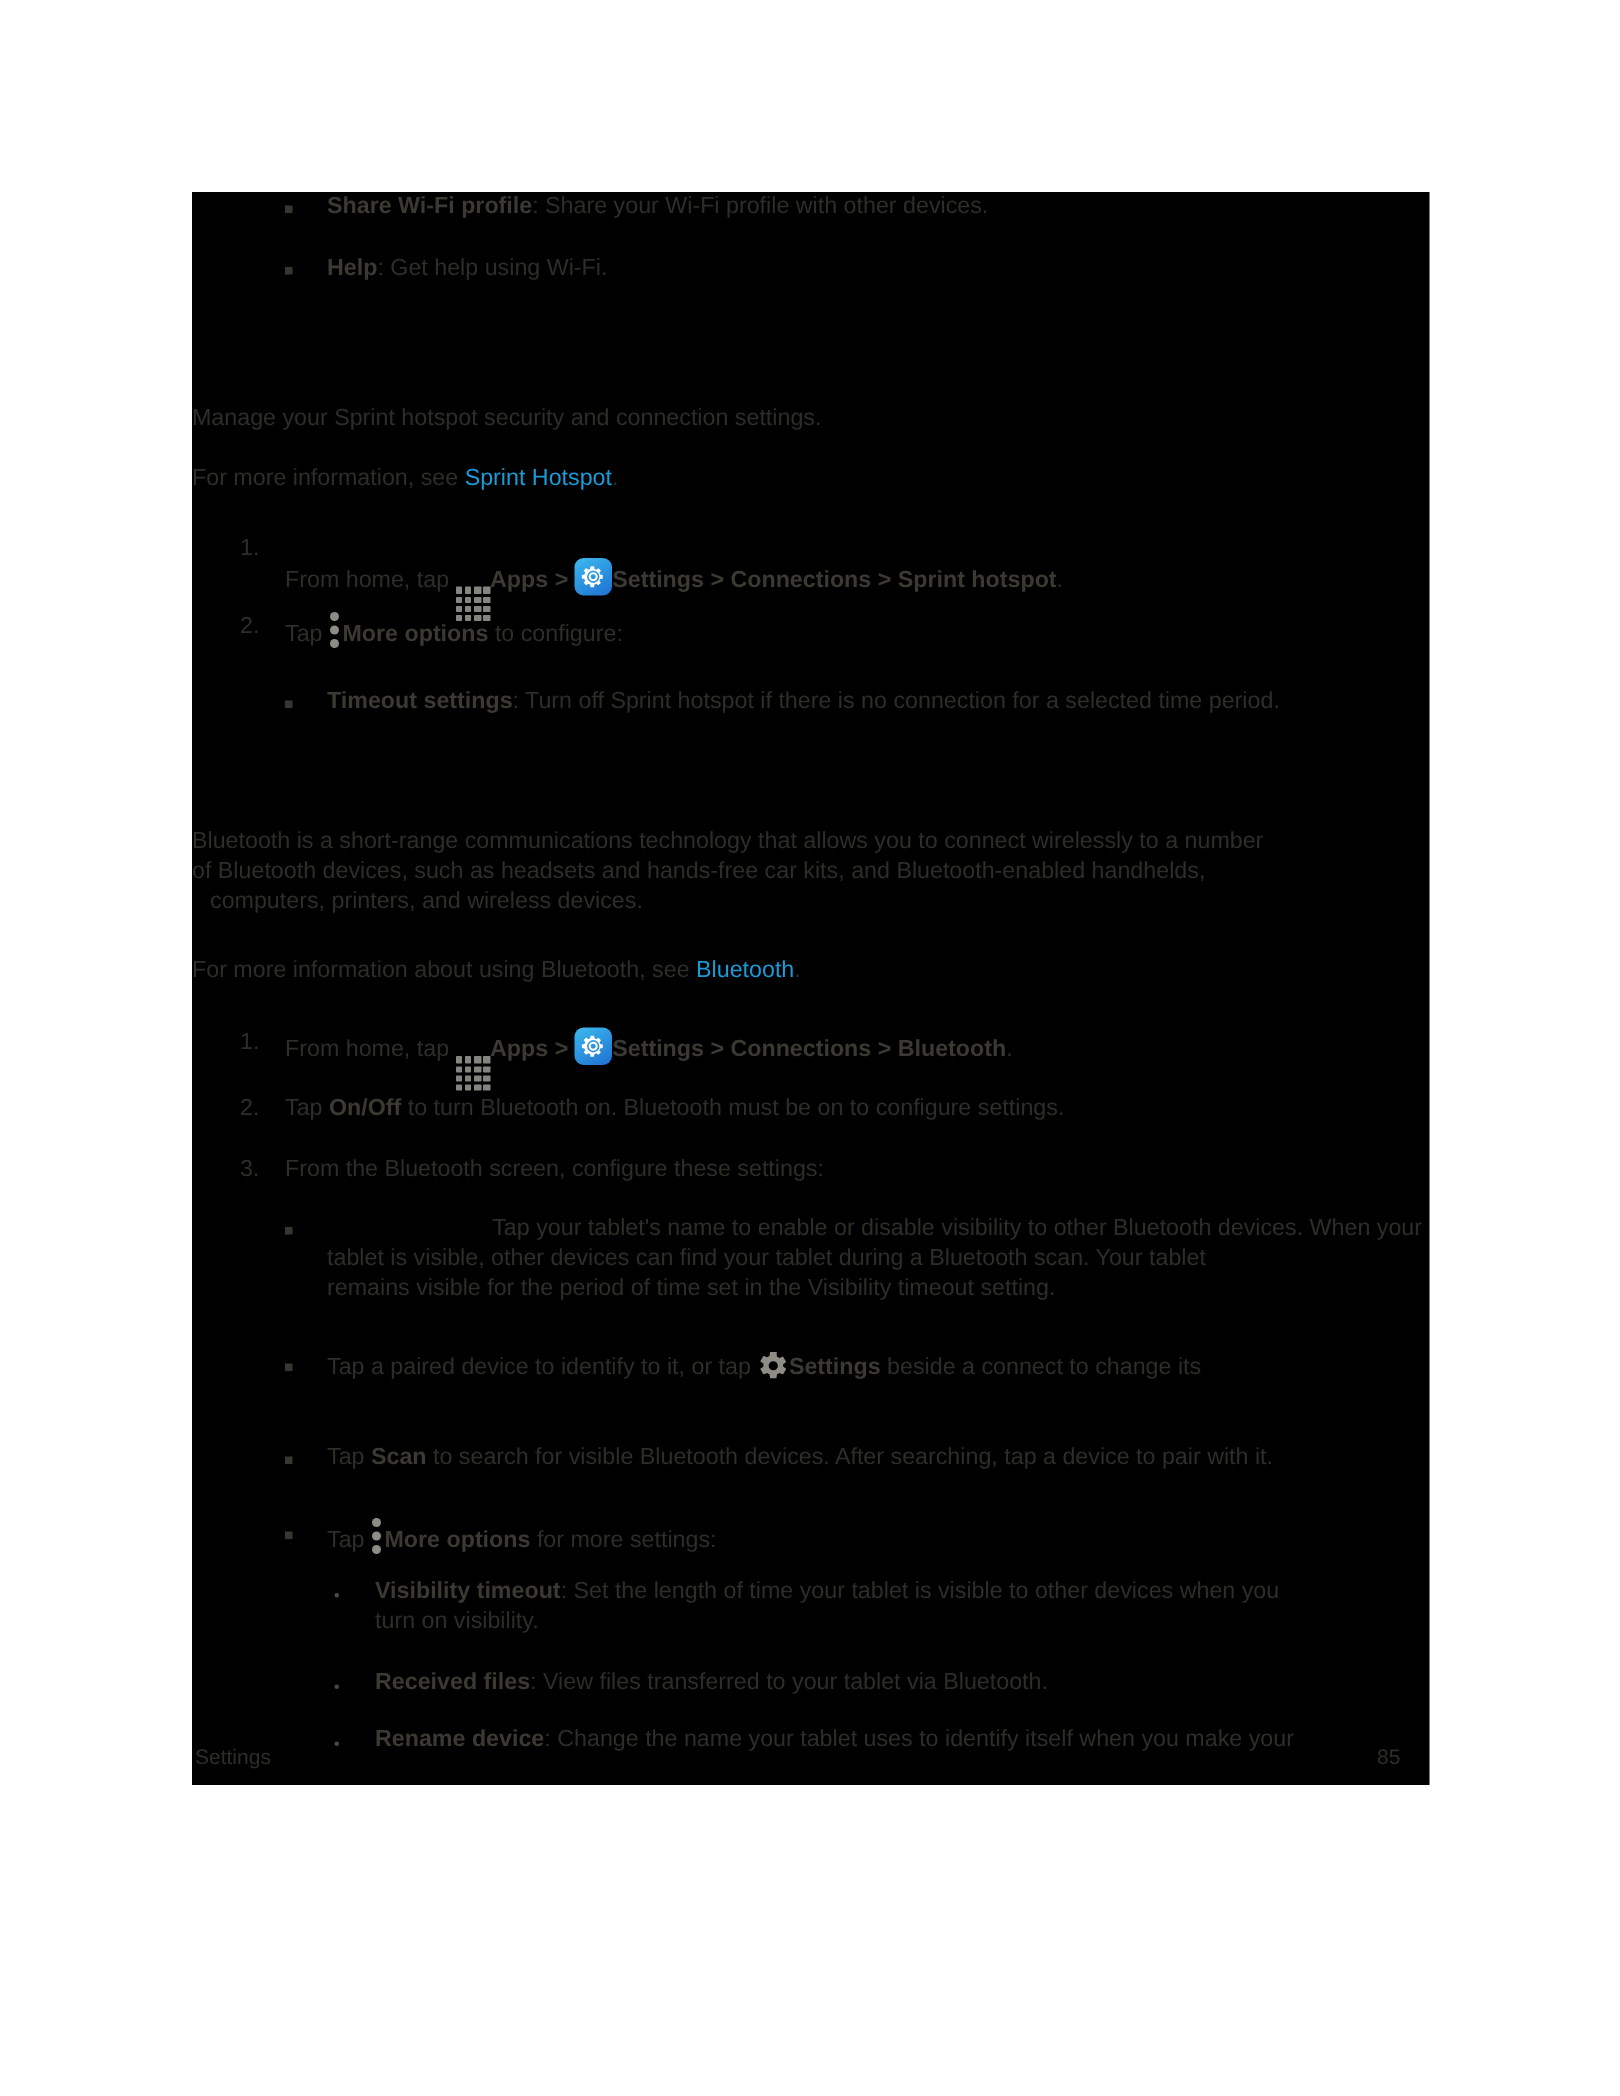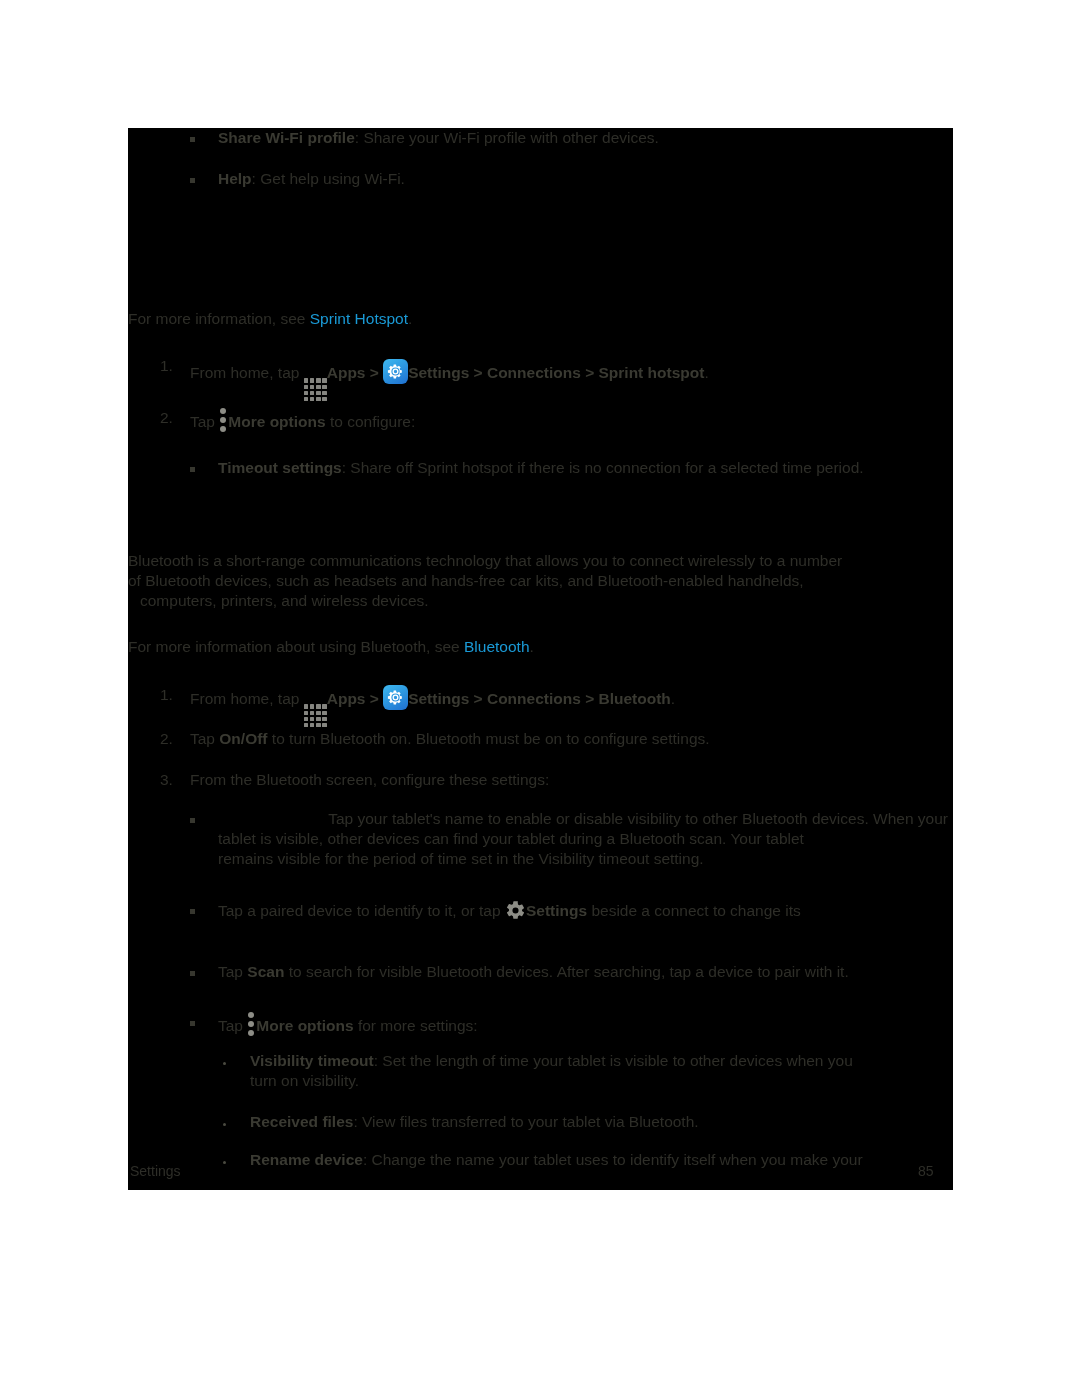--- a/index.html
+++ b/index.html
@@ -162,28 +162,29 @@
 
   <div class="row" style="top:41px;">
     <span class="sq" style="left:62px; top:9px;"></span>
     <span class="body-text" style="position:absolute; left:90px; top:0px; width:720px;">
       <span class="bold">Help</span><span>: Get help using Wi-Fi.</span>
     </span>
   </div>
 
   <div class="row heading-hidden" style="top:92px; left:0px;">Sprint Hotspot</div>
 
+  <div class="row body-text" style="top:141px; left:0px;">Manage your Sprint hotspot security and connection settings.</div>
 
   <div class="row body-text" style="top:181px; left:0px;">
     <span>For more information, see </span><a class="link" href="#" style="text-decoration:none;">Sprint Hotspot</a><span>.</span>
   </div>
 
   <div class="row" style="top:228px;">
     <span class="body-text" style="position:absolute; left:32px; top:0;">1.</span>
-    <span class="body-text" style="position:absolute; left:62px; top:3px; width:760px;">
+    <span class="body-text" style="position:absolute; left:62px; top:16px; width:760px;">
       <span>From home, tap </span><span class="apps-icon">
           <i></i>
           <i></i>
           <i></i>
           <i></i>
           <i></i>
           <i></i>
           <i></i>
           <i></i>
           <i></i>
@@ -204,21 +205,21 @@
   <div class="row" style="top:280px;">
     <span class="body-text" style="position:absolute; left:32px; top:0;">2.</span>
     <span class="body-text" style="position:absolute; left:62px; top:0px; width:760px;">
       <span>Tap </span><span class="more-dots"><b></b><b></b><b></b></span><span class="bold">More options</span><span> to configure:</span>
     </span>
   </div>
 
   <div class="row" style="top:330px;">
     <span class="sq" style="left:62px; top:9px;"></span>
     <span class="body-text" style="position:absolute; left:90px; top:0px; width:740px;">
-      <span class="bold">Timeout settings</span><span>: Share off Sprint hotspot if there is no connection for a selected time period.</span>
+      <span class="bold">Timeout settings</span><span>: Turn off Sprint hotspot if there is no connection for a selected time period.</span>
     </span>
   </div>
 
   <div class="row heading-hidden" style="top:378px; left:0px;">Bluetooth</div>
 
   <div class="row body-text" style="top:423px; left:0px; width:825px;">
     <span style="display:block;">Bluetooth is a short-range communications technology that allows you to connect wirelessly to a number</span>
     <span style="display:block;">of Bluetooth devices, such as headsets and hands-free car kits, and Bluetooth-enabled handhelds,</span>
     <span style="display:block;padding-left:12px;">computers, printers, and wireless devices.</span>
   </div>

